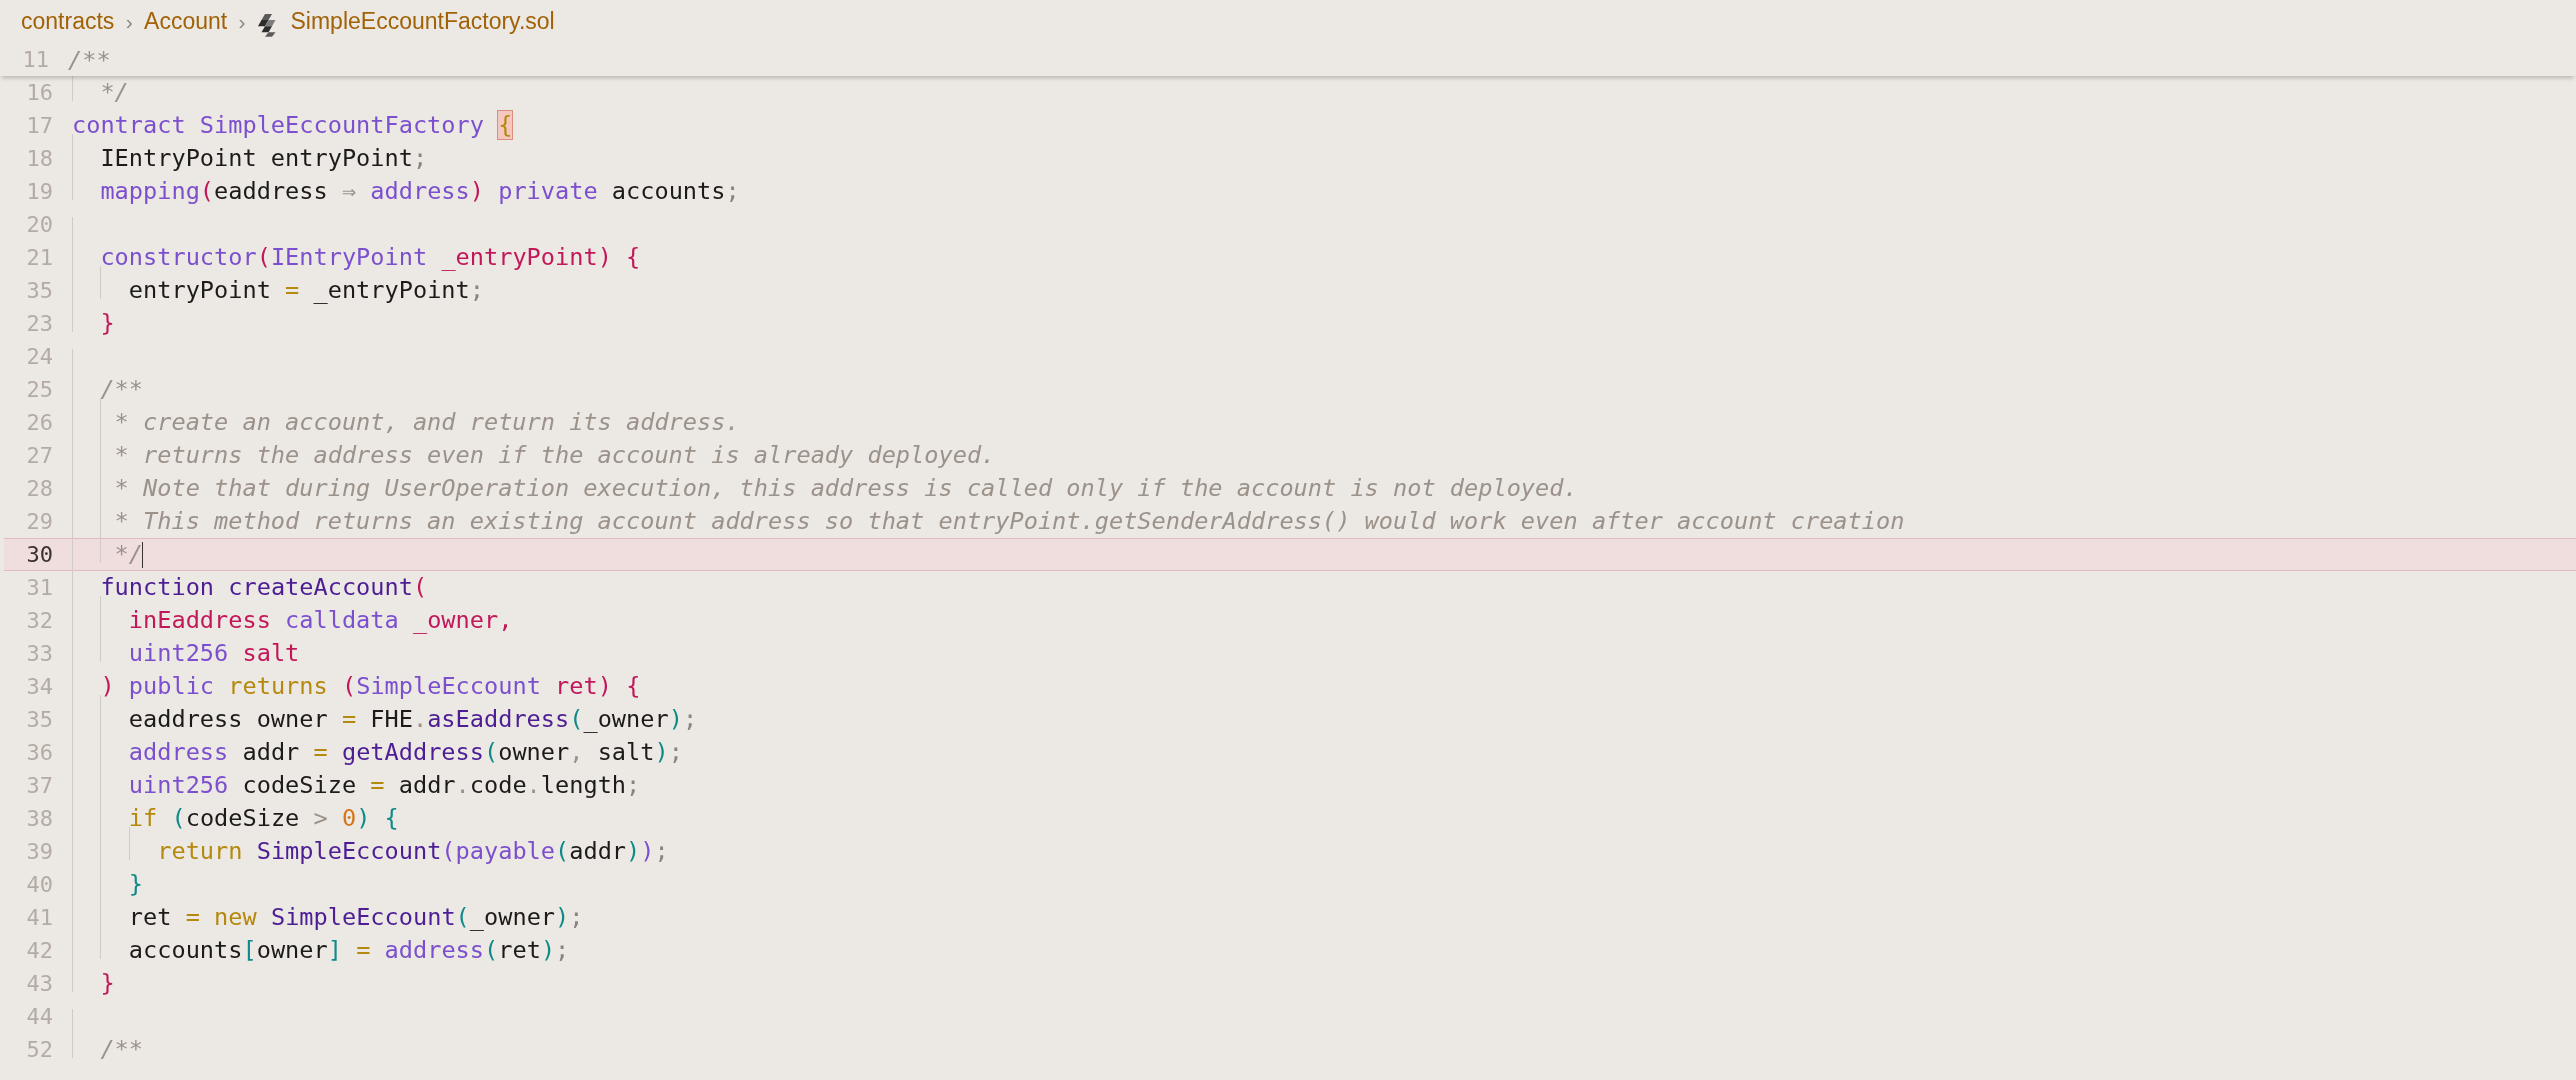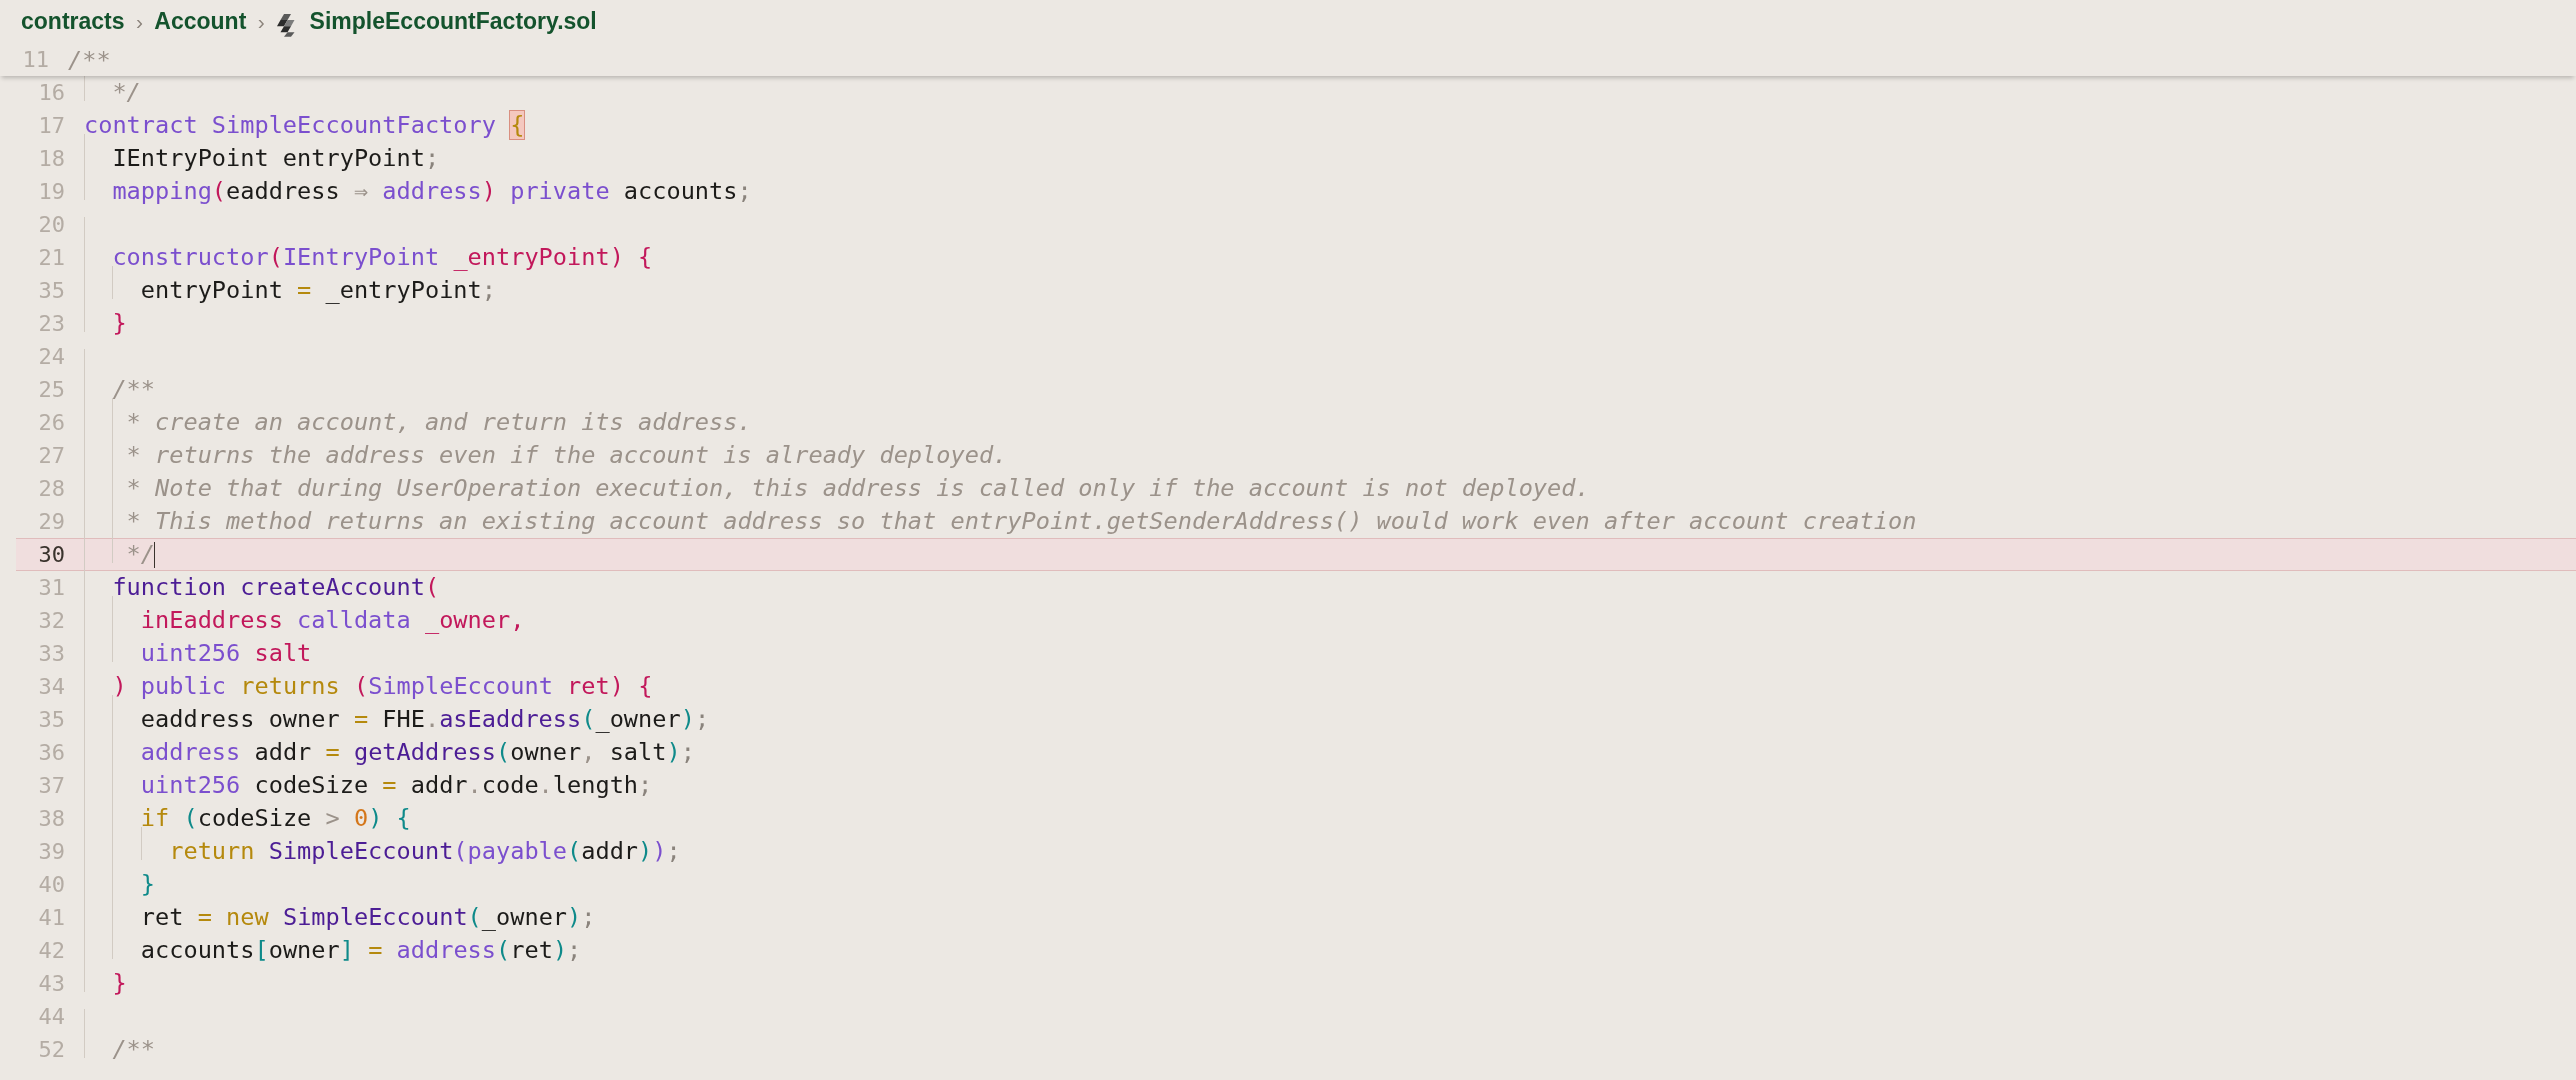--- a/index.html
+++ b/index.html
@@ -15,39 +15,39 @@
     display:flex;align-items:center;
     padding-left:21px;
     box-sizing:border-box;
     font-family:"Liberation Sans","DejaVu Sans",sans-serif;
     font-size:23px;
     color:#4a4540;
     white-space:nowrap;
     position:relative;
     z-index:40;
   }
-  #breadcrumb-bar .crumb{color:#14532d;font-weight:bold;}
+  #breadcrumb-bar .crumb{color:#a16207;}
   #breadcrumb-bar .sep{
     color:#8c847c;margin:0 11.4px;font-size:21px;
   }
   #breadcrumb-bar .sol-icon{
     display:inline-block;width:23px;height:24.5px;margin-right:10.5px;
     position:relative;top:3.5px;
   }
 
   
   #editor{
     position:relative;
     height:1038px;
     background:#ece8e3;
     overflow:hidden;
   }
   .code-area{
     position:absolute;
-    top:0;left:16px;right:0;
+    top:0;left:4px;right:0;
     font-size:23.6px;
     line-height:33px;
   }
   .row{
     display:flex;
     height:33px;
     align-items:center;
     position:relative;
     white-space:pre;
   }

